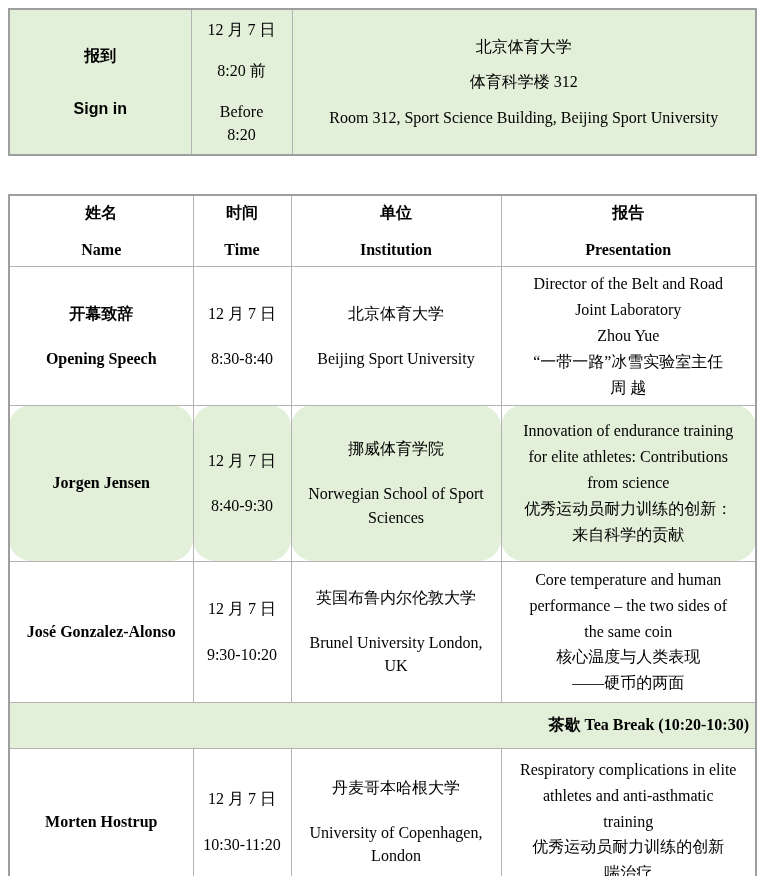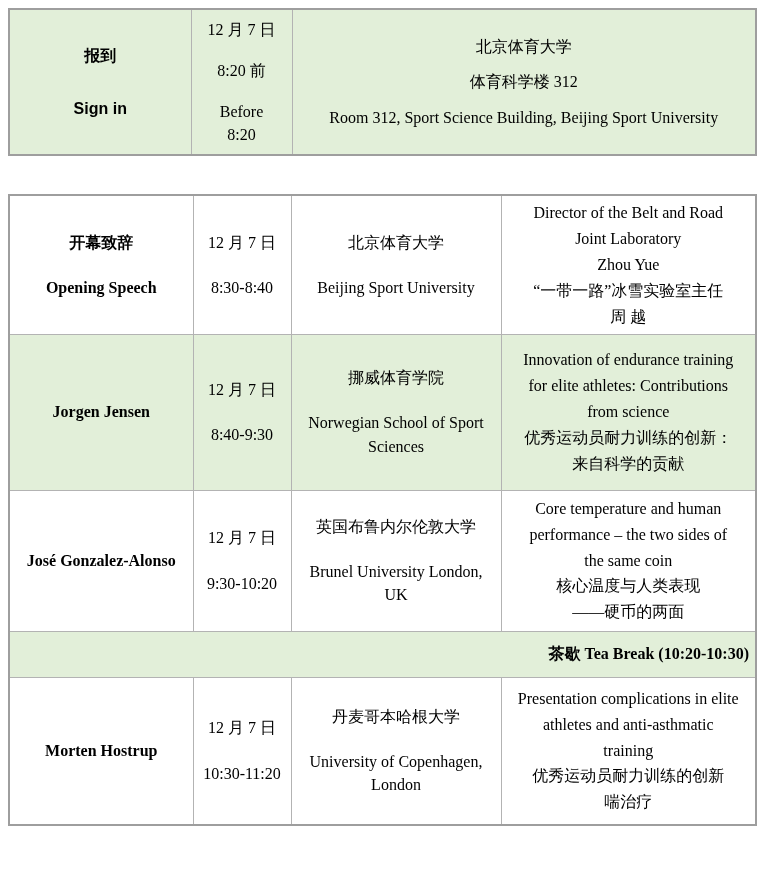--- a/index.html
+++ b/index.html
@@ -60,21 +60,21 @@
   
   .t-c1 { width: 184px; }
   .t-c2 { width: 98px; }
   .t-c3 { width: 210px; }
   .t-c4 { width: 255px; }
 
   
   .r-signin td { height: 136px; }
   .r-head   td { height: 62px; }
   .r-1      td { height: 117px; }
-  .r-2      td { height: 147px; }
+  .r-2      td { height: 147px; border-radius: 22px; }
   .r-3      td { height: 132px; }
   .r-tea    td { height: 37px; text-align: right; }
   .r-4      td { height: 138px; }
 </style>
 </head>
 <body>
 
 <div class="page">
 
   <table>
@@ -108,20 +108,38 @@
 
   <table>
     <colgroup>
         <col class="t-c1">
         <col class="t-c2">
         <col class="t-c3">
         <col class="t-c4">
       </colgroup>
 
     <tbody>
+        <tr class="r-head">
+      <td class="white bold hdr">
+            <div class="ln">姓名</div>
+            <div class="ln">Name</div>
+          </td>
+      <td class="white bold hdr">
+            <div class="ln">时间</div>
+            <div class="ln">Time</div>
+          </td>
+      <td class="white bold hdr">
+            <div class="ln">单位</div>
+            <div class="ln">Institution</div>
+          </td>
+      <td class="white bold hdr">
+            <div class="ln">报告</div>
+            <div class="ln">Presentation</div>
+          </td>
+    </tr>
 
     <tr class="r-1">
       <td class="white bold paras">
             <div class="ln">开幕致辞</div>
             <div class="ln">Opening Speech</div>
           </td>
       <td class="white paras">
             <div class="ln">12 月 7 日</div>
             <div class="ln">8:30-8:40</div>
           </td>
@@ -190,21 +208,21 @@
           </td>
       <td class="white paras">
             <div class="ln">12 月 7 日</div>
             <div class="ln">10:30-11:20</div>
           </td>
       <td class="white paras">
             <div class="ln">丹麦哥本哈根大学</div>
             <div class="ln">University of Copenhagen, London</div>
           </td>
       <td class="white lines">
-            <div class="ln">Presentation complications in elite</div>
+            <div class="ln">Respiratory complications in elite</div>
             <div class="ln">athletes and anti-asthmatic</div>
             <div class="ln">training</div>
             <div class="ln">优秀运动员耐力训练的创新</div>
             <div class="ln">喘治疗</div>
           </td>
     </tr>
 
   </tbody>
     </table>
 </div>

